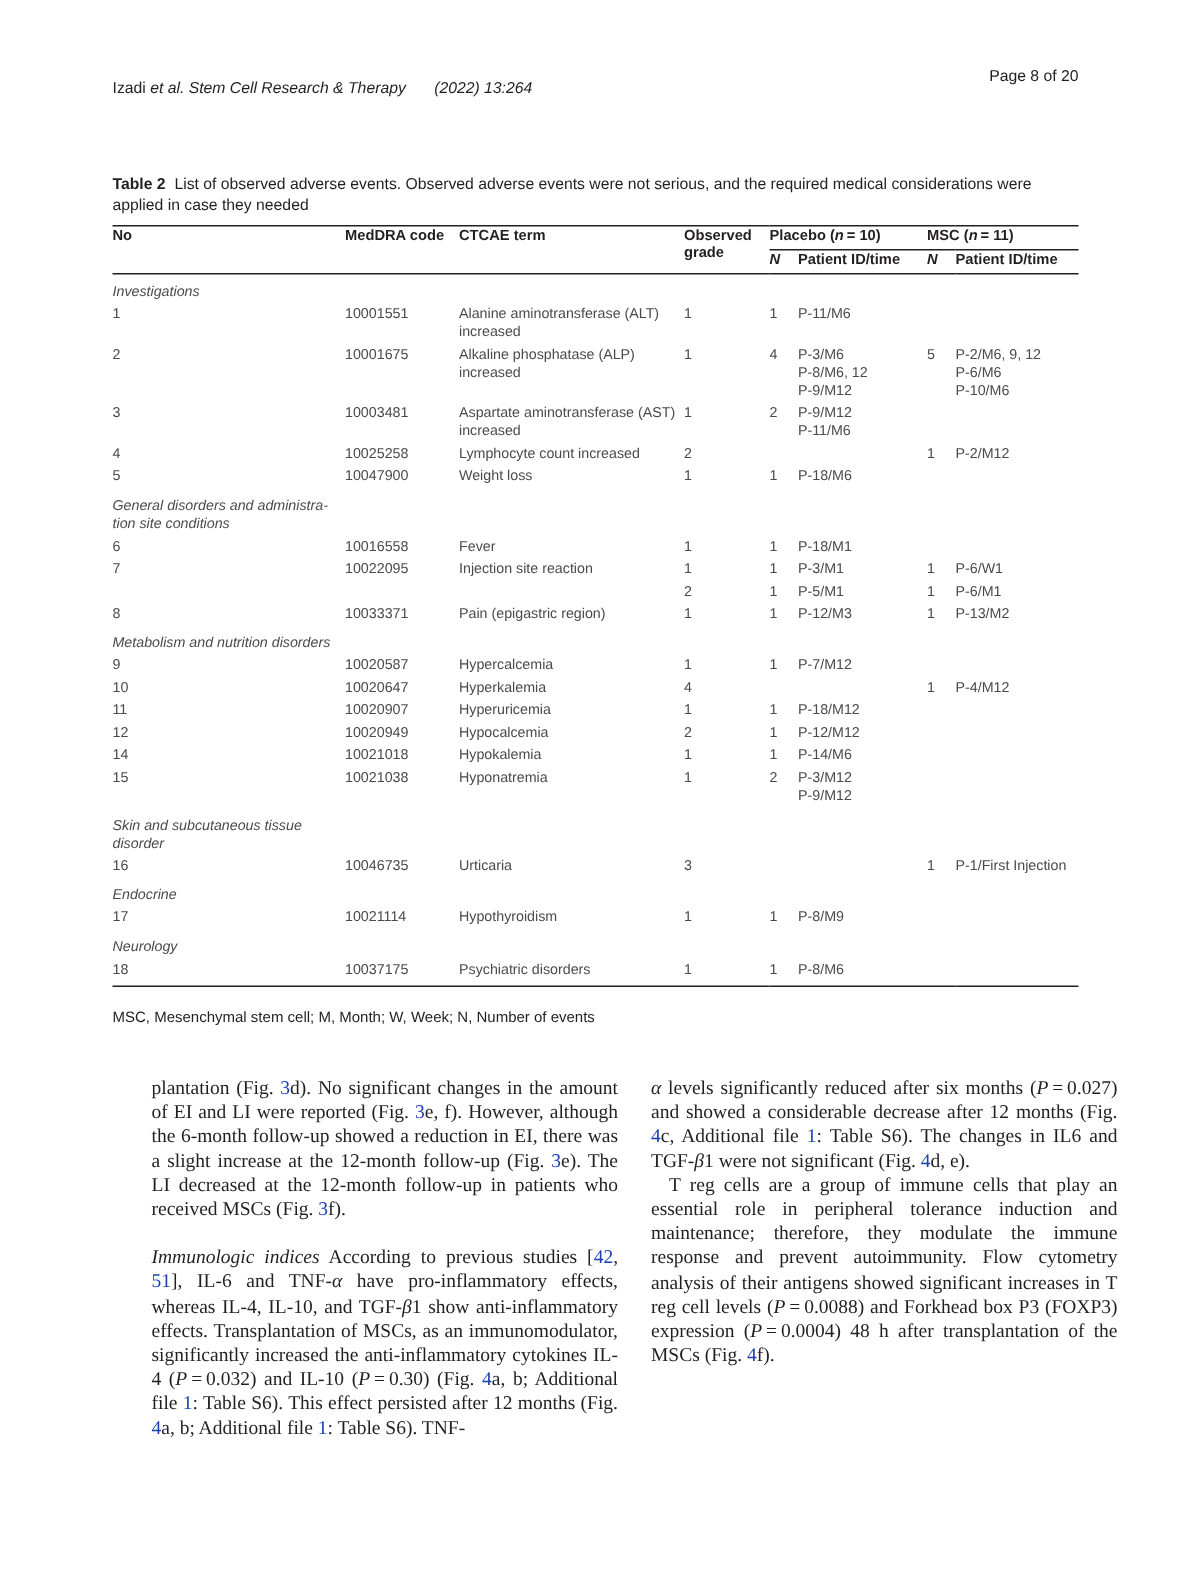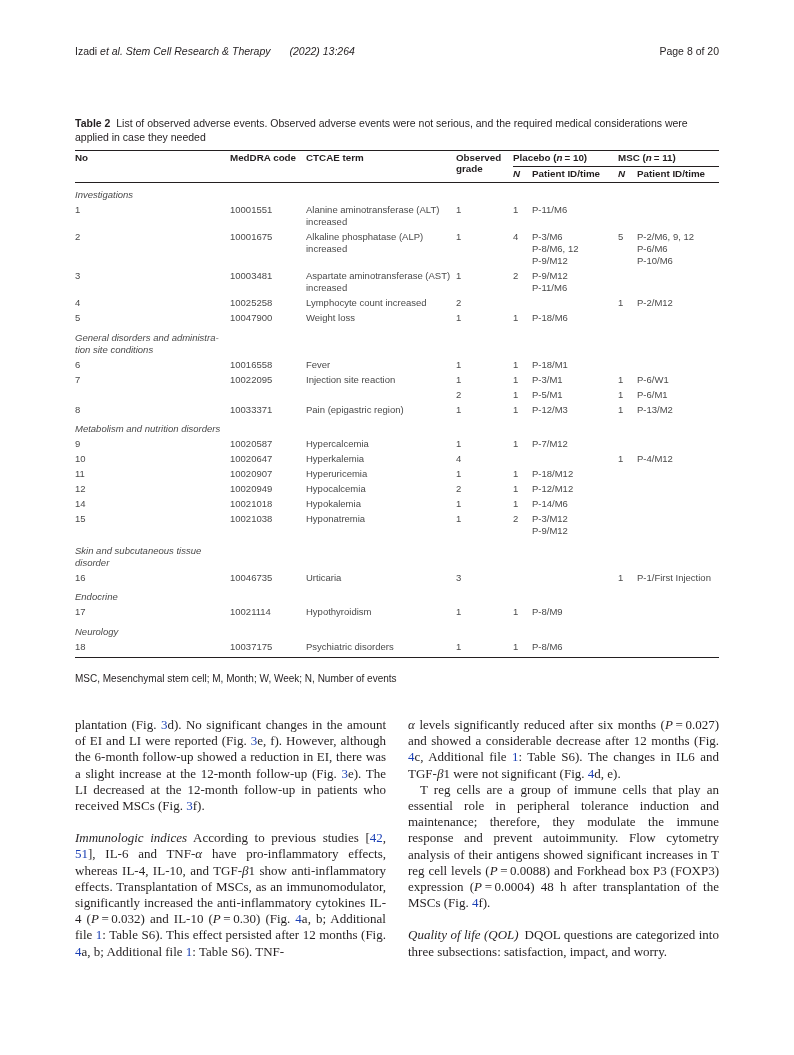--- a/index.html
+++ b/index.html
@@ -1,18 +1,18 @@
 <!DOCTYPE html>
 <html><head>
 <meta charset="utf-8">
 <style>
   * { box-sizing: border-box; margin: 0; padding: 0; }
   body { width: 794px; height: 1055px; background: #ffffff; position: relative; font-family: "Liberation Sans", sans-serif; color: #231f20; overflow: hidden; }
   .running-head { position: absolute; top: 45px; left: 75px; right: 75px; height: 14px; font-size: 10.5px; color: #231f20; }
-  .running-head .left { position: absolute; left: 0; top: 0; }
+  .running-head .left { position: absolute; left: 0; top: 8px; }
   .running-head .left i { font-style: italic; }
   .running-head .year { margin-left: 16px; font-style: italic; }
   .running-head .right { position: absolute; right: 0; top: 0; }
 
   .caption { position: absolute; top: 116px; left: 75px; width: 644px; font-size: 10.5px; line-height: 14px; color: #231f20; }
   .caption b { font-weight: bold; }
 
   table.ae { position: absolute; top: 150px; left: 75px; width: 644px; border-collapse: collapse; font-size: 9.5px; color: #4a4a4a; }
   table.ae th { font-weight: bold; color: #231f20; text-align: left; vertical-align: top; padding: 1px 4px 3px 0; font-size: 9.8px; }
   table.ae td { vertical-align: top; padding: 1.5px 4px 1.5px 0; line-height: 12px; }
@@ -25,21 +25,21 @@
   .col-code { width: 76px; }
   .col-term { width: 150px; }
   .col-grade { width: 57px; }
   .col-pn { width: 19px; }
   .col-pid { width: 86px; }
   .col-mn { width: 19px; }
   .col-mid { width: 82px; }
   .first-body td { padding-top: 8px; }
   .footnote { position: absolute; top: 673px; left: 75px; font-size: 10px; color: #231f20; }
 
-  .col { position: absolute; font-family: "Liberation Serif", serif; font-size: 13px; line-height: 16.2px; color: #231f20; text-align: justify; }
+  .col { position: absolute; font-family: "Liberation Serif", serif; font-size: 13px; line-height: 16.2px; color: #231f20; text-align: justify; margin-left: 26px; }
   .col.left { left: 75px; top: 717px; width: 311px; }
   .col.right { left: 408px; top: 717px; width: 311px; }
   .col p { margin-bottom: 0; }
   .col p + p.gap { margin-top: 16px; }
   .col p.indent { text-indent: 12px; }
   .col .lead { font-style: italic; margin-right: 6px; }
   .col a { color: #1a3fb4; text-decoration: none; }
   .col i { font-style: italic; }
 </style>
 </head>
@@ -330,16 +330,13 @@
 <div class="col left">
   <p id="lp1">plantation (Fig. <a>3</a>d). No significant changes in the amount of EI and LI were reported (Fig. <a>3</a>e, f). However, although the 6-month follow-up showed a reduction in EI, there was a slight increase at the 12-month follow-up (Fig. <a>3</a>e). The LI decreased at the 12-month follow-up in patients who received MSCs (Fig. <a>3</a>f).</p>
   <p class="gap">
     <span class="lead">Immunologic indices</span><span id="lp2">According to previous studies [<a>42</a>, <a>51</a>], IL-6 and TNF-<i>α</i> have pro-inflammatory effects, whereas IL-4, IL-10, and TGF-<i>β</i>1 show anti-inflammatory effects. Transplantation of MSCs, as an immunomodulator, significantly increased the anti-inflammatory cytokines IL-4 (<i>P</i> = 0.032) and IL-10 (<i>P</i> = 0.30) (Fig. <a>4</a>a, b; Additional file <a>1</a>: Table S6). This effect persisted after 12 months (Fig. <a>4</a>a, b; Additional file <a>1</a>: Table S6). TNF-</span>
   </p>
 </div>
 
 <div class="col right">
   <p id="rp1"><i>α</i> levels significantly reduced after six months (<i>P</i> = 0.027) and showed a considerable decrease after 12 months (Fig. <a>4</a>c, Additional file <a>1</a>: Table S6). The changes in IL6 and TGF-<i>β</i>1 were not significant (Fig. <a>4</a>d, e).</p>
   <p class="indent" id="rp2">T reg cells are a group of immune cells that play an essential role in peripheral tolerance induction and maintenance; therefore, they modulate the immune response and prevent autoimmunity. Flow cytometry analysis of their antigens showed significant increases in T reg cell levels (<i>P</i> = 0.0088) and Forkhead box P3 (FOXP3) expression (<i>P</i> = 0.0004) 48 h after transplantation of the MSCs (Fig. <a>4</a>f).</p>
-  <p class="gap">
-    <span class="lead">Quality of life (QOL)</span><span>DQOL questions are categorized into three subsections: satisfaction, impact, and worry.</span>
-  </p>
 </div>
 
 </body></html>

